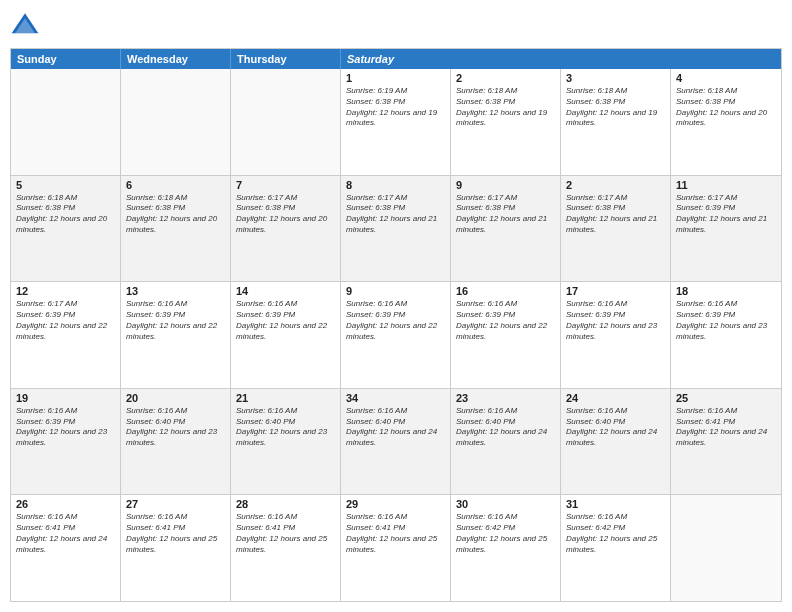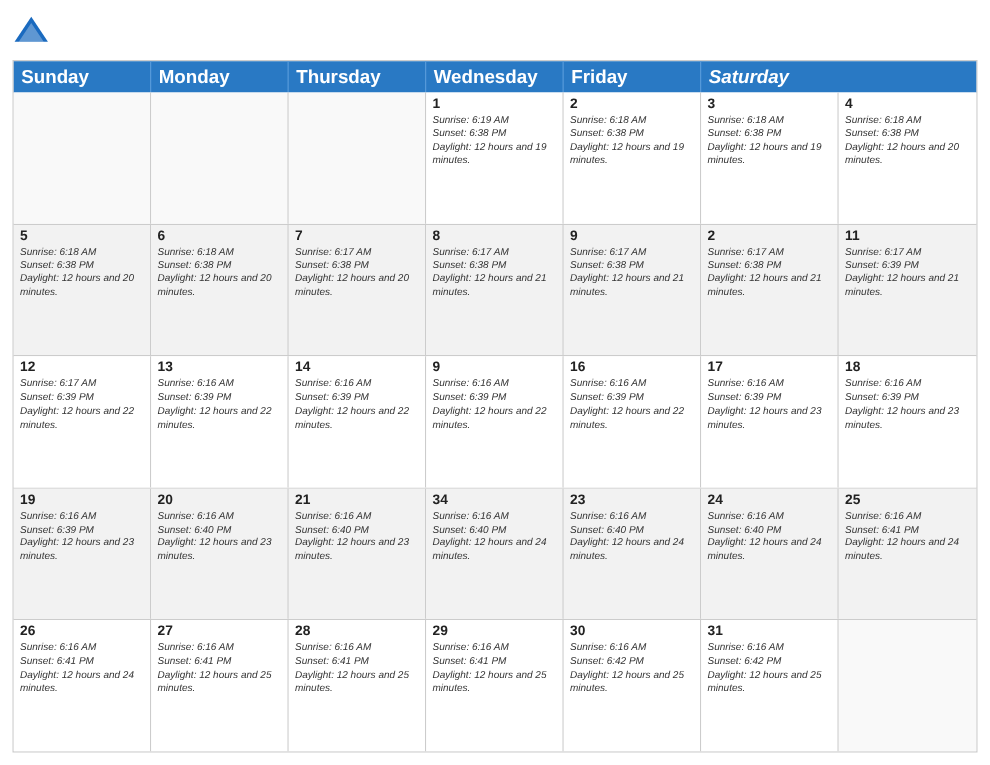--- a/index.html
+++ b/index.html
@@ -65,21 +65,21 @@
       flex-direction: column;
       border: 1px solid #ccc;
     }
     .cal-header {
       display: grid;
       grid-template-columns: repeat(7, 1fr);
       background: #2979c4;
     }
     .cal-header-cell {
       color: #fff;
-      font-size: 15px;
+      font-size: 11px;
       font-weight: bold;
       padding: 4px 6px;
       border-right: 1px solid #5599d9;
       text-align: left;
     }
     .cal-header-cell:last-child { border-right: none; font-style: italic; }
     .cal-body {
       flex: 1;
       display: flex;
       flex-direction: column;
@@ -133,24 +133,22 @@
     </div>
     <div class="title-block">
       <div class="main-title"></div>
       <div class="subtitle"></div>
     </div>
   </div>
 
   <div class="calendar">
     <div class="cal-header">
         <div class="cal-header-cell">Sunday</div>
-        <div class="cal-header-cell">Monday</div>
+        <div class="cal-header-cell">Wednesday</div>
         <div class="cal-header-cell">Thursday</div>
-        <div class="cal-header-cell">Wednesday</div>
-        <div class="cal-header-cell">Friday</div>
         <div class="cal-header-cell">Saturday</div>
       </div>
     <div class="cal-body">
         <div class="cal-row">
           <div class="cal-cell empty"></div>
           <div class="cal-cell empty"></div>
           <div class="cal-cell empty"></div>
           <div class="cal-cell">
             <div class="day-num">1</div>
             <div class="cell-text" style="white-space: pre-line;">Sunrise: 6:19 AM

